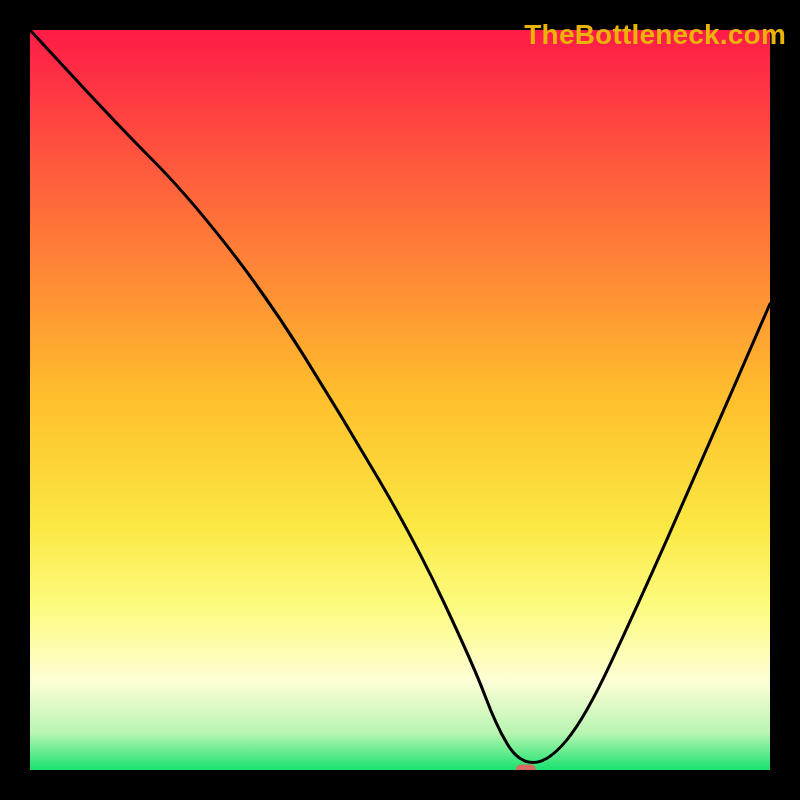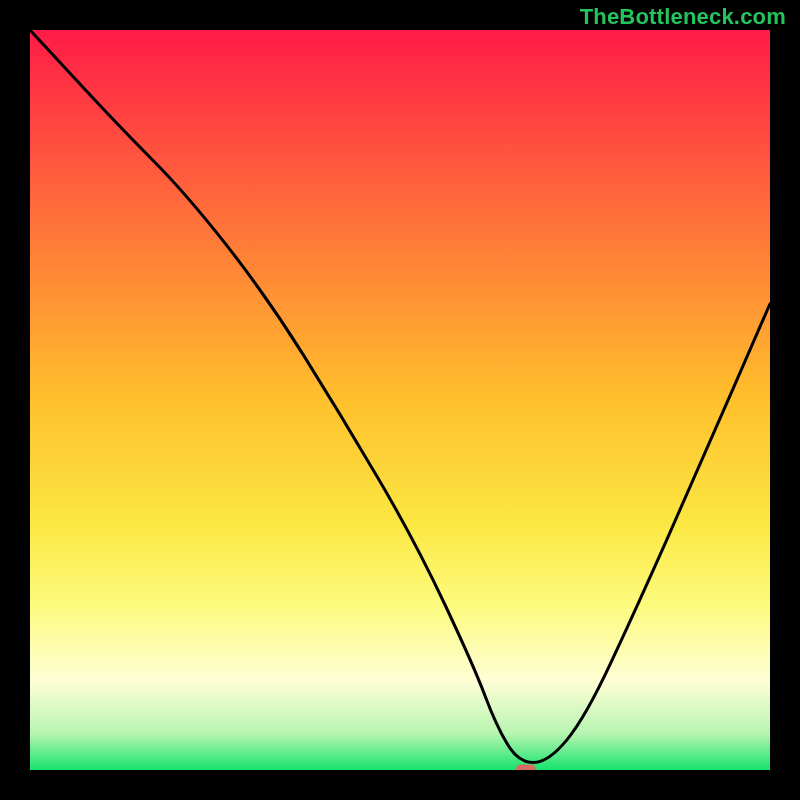--- a/index.html
+++ b/index.html
@@ -12,25 +12,25 @@
     font-family: Arial, Helvetica, sans-serif;
   }
   .frame {
     position: relative;
     width: 800px;
     height: 800px;
     background: #000;
   }
   .watermark {
     position: absolute;
-    top: 4px;
+    top: 19px;
     right: 14px;
-    font-size: 22px;
+    font-size: 28px;
     font-weight: 600;
-    color: #22c55e;
+    color: #eab308;
     letter-spacing: 0.2px;
     z-index: 10;
   }
   .plot-area {
     position: absolute;
     left: 30px;
     top: 30px;
     width: 740px;
     height: 740px;
   }

